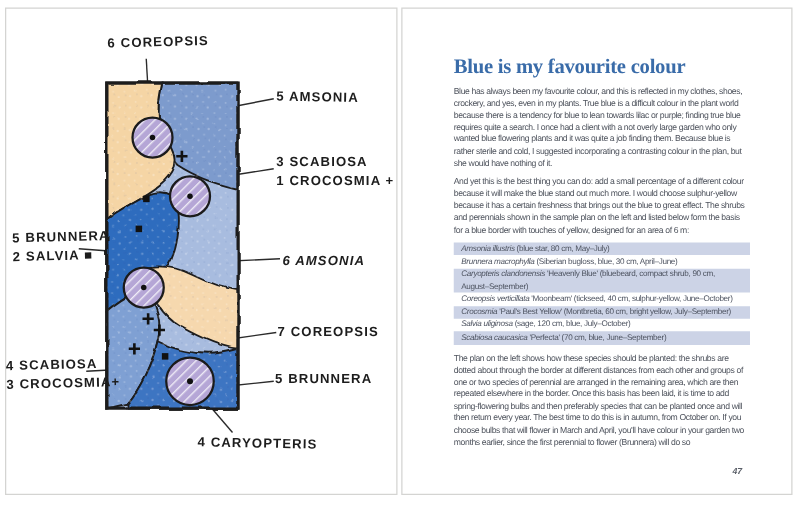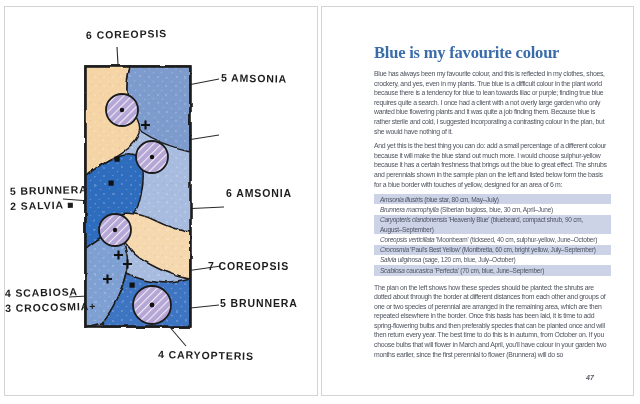--- a/index.html
+++ b/index.html
@@ -12,21 +12,21 @@
   
   .plan-svg{position:absolute;left:0;top:0;width:640px;height:404px;}
   .plan-label{position:absolute;font-weight:bold;font-size:10.5px;line-height:15px;
               letter-spacing:0.9px;color:#1d1d1d;white-space:nowrap;
               font-family:"Liberation Sans","DejaVu Sans",sans-serif;}
   .plan-label span{display:block;}
   .r-neg{transform:rotate(-1.4deg);}
   .r-pos{transform:rotate(1.1deg);}
 
   
-  .rp-content{position:absolute;left:374px;top:43px;width:237px;color:#4e535d;}
+  .rp-content{position:absolute;left:363px;top:43px;width:237px;color:#4e535d;}
   .chapter-title{font-family:"Liberation Serif",serif;font-weight:bold;font-size:16.5px;
                  line-height:19px;letter-spacing:-0.2px;color:#3a6ca9;margin:0 0 7px 0;}
   .body-text{font-size:6.9px;line-height:9.6px;letter-spacing:-0.3px;margin:0 0 5px 0;text-align:left;}
   .plant-table{margin:2px 0 7px 0;}
   .plant-row{font-size:6.5px;line-height:9.3px;letter-spacing:-0.25px;padding:0.5px 6px;color:#4d5360;}
   .plant-row:nth-child(odd){background:#ccd3e6;}
   .plant-row .species{font-style:italic;}
   .page-number{position:absolute;left:586px;top:374px;font-size:7px;font-weight:bold;
                font-style:italic;color:#5a5f68;}
 </style>
@@ -105,28 +105,32 @@
       </g>
     </g>
   </svg>
 
   <div class="plan-label r-neg" style="left:86px;top:27px;">
     <span>6 COREOPSIS</span>
   </div>
   <div class="plan-label r-pos" style="left:221px;top:71px;">
     <span>5 AMSONIA</span>
   </div>
+  <div class="plan-label" style="left:221px;top:123px;">
+    <span>3 SCABIOSA</span>
+    <span>1 CROCOSMIA +</span>
+  </div>
   <div class="plan-label r-neg" style="left:10px;top:183px;">
     <span>5 BRUNNERA</span>
     <span>2 SALVIA ■</span>
   </div>
-  <div class="plan-label" style="left:226px;top:186px;">
+  <div class="plan-label" style="left:226px;top:202px;font-style:italic;">
     <span>6 AMSONIA</span>
   </div>
-  <div class="plan-label" style="left:208px;top:259px;">
+  <div class="plan-label" style="left:222px;top:259px;">
     <span>7 COREOPSIS</span>
   </div>
   <div class="plan-label r-neg" style="left:5px;top:285px;">
     <span>4 SCABIOSA</span>
     <span>3 CROCOSMIA+</span>
   </div>
   <div class="plan-label" style="left:220px;top:296px;">
     <span>5 BRUNNERA</span>
   </div>
   <div class="plan-label r-pos" style="left:158px;top:348px;">

